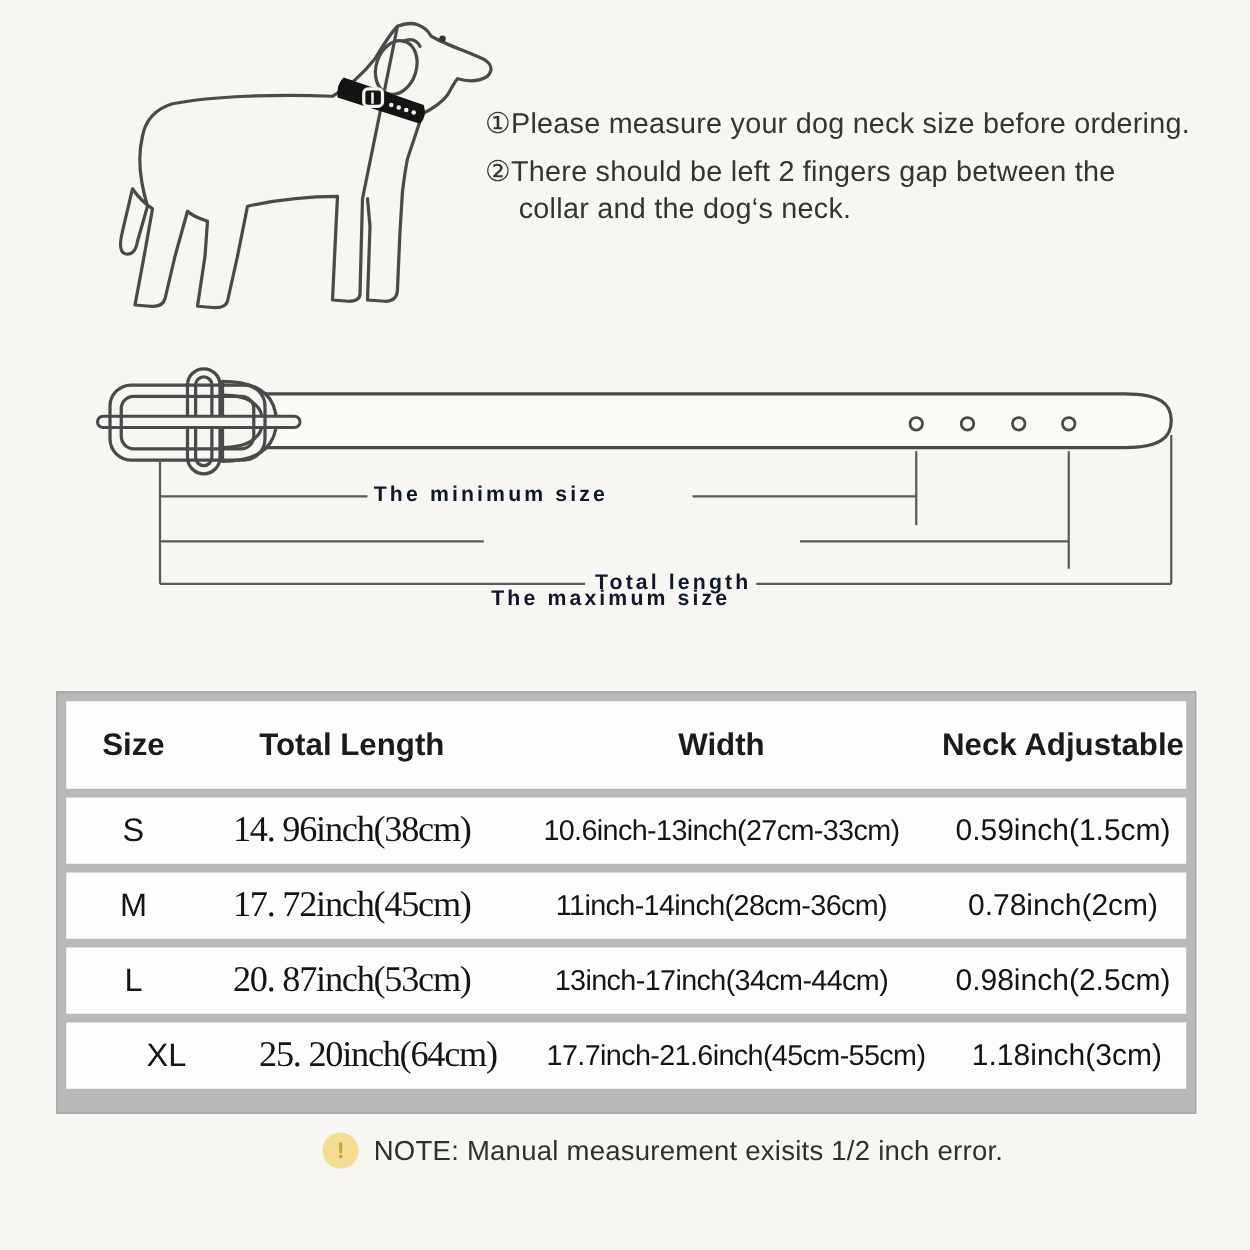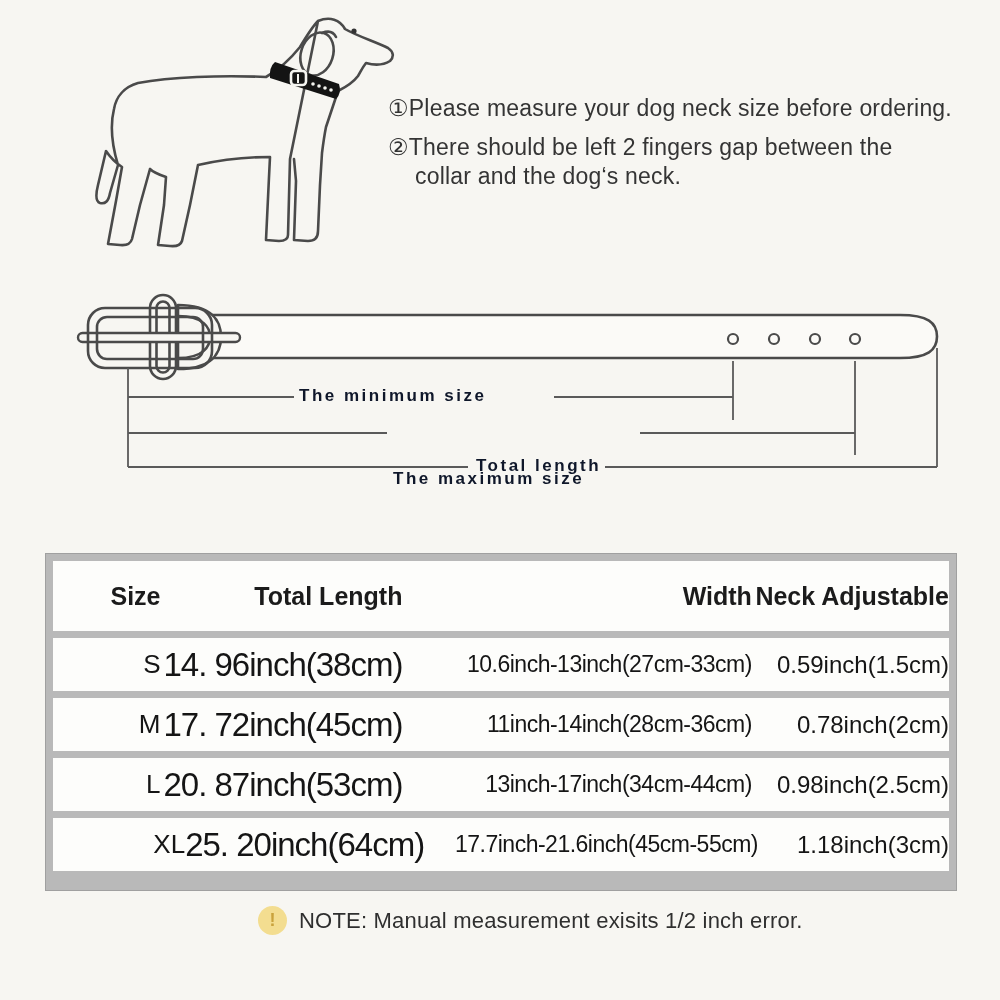--- a/index.html
+++ b/index.html
@@ -5,21 +5,21 @@
   html,body{margin:0;padding:0;}
   body{
     width:1000px;height:1000px;position:relative;overflow:hidden;
     background:#f7f6f2;
     font-family:"Liberation Sans", sans-serif;
     color:#3b3b3b;
   }
   .abs{position:absolute;}
 
   
-  .instructions{left:388px;top:94px;width:600px;}
+  .instructions{left:388px;top:84px;width:600px;}
   .instructions p{
     margin:0 0 10px 0;font-size:23px;line-height:29px;color:#343434;
     white-space:pre-line;letter-spacing:.2px;
   }
   .instructions p.hang{padding-left:27px;text-indent:-27px;}
 
   
   .measure-label{
     font-size:17px;font-weight:bold;letter-spacing:2.5px;color:#0f172a;
     white-space:nowrap;
@@ -35,24 +35,24 @@
     padding:7px;
   }
   .t-row{
     background:#fdfdfb;
     display:grid;grid-template-columns:12% 27% 39% 22%;
     align-items:center;margin-bottom:7px;
   }
   .t-row:last-child{margin-bottom:12px;padding-left:28px;}
   .t-row.head{height:70px;}
   .t-row.data{height:53px;}
-  .t-cell{text-align:right;color:#151515;white-space:nowrap;}
+  .t-cell{text-align:center;color:#151515;white-space:nowrap;}
   .head .t-cell{font-size:25px;font-weight:bold;color:#1b1b1b;}
   .cell-size{font-size:26px;}
-  .cell-total{font-family:Liberation Sans, sans-serif;font-size:33px;letter-spacing:-1px;}
+  .cell-total{font-family:Liberation Serif, serif;font-size:29px;letter-spacing:-1px;}
   .cell-neck{font-size:23px;letter-spacing:-0.5px;}
   .cell-width{font-size:24px;}
 
   
   .note{left:258px;top:906px;display:flex;align-items:center;gap:12px;}
   .note-icon{
     width:29px;height:29px;border-radius:50%;background:#f3dd90;
     display:flex;align-items:center;justify-content:center;
     color:#c9a23c;font-weight:bold;font-size:18px;flex:0 0 auto;
   }

